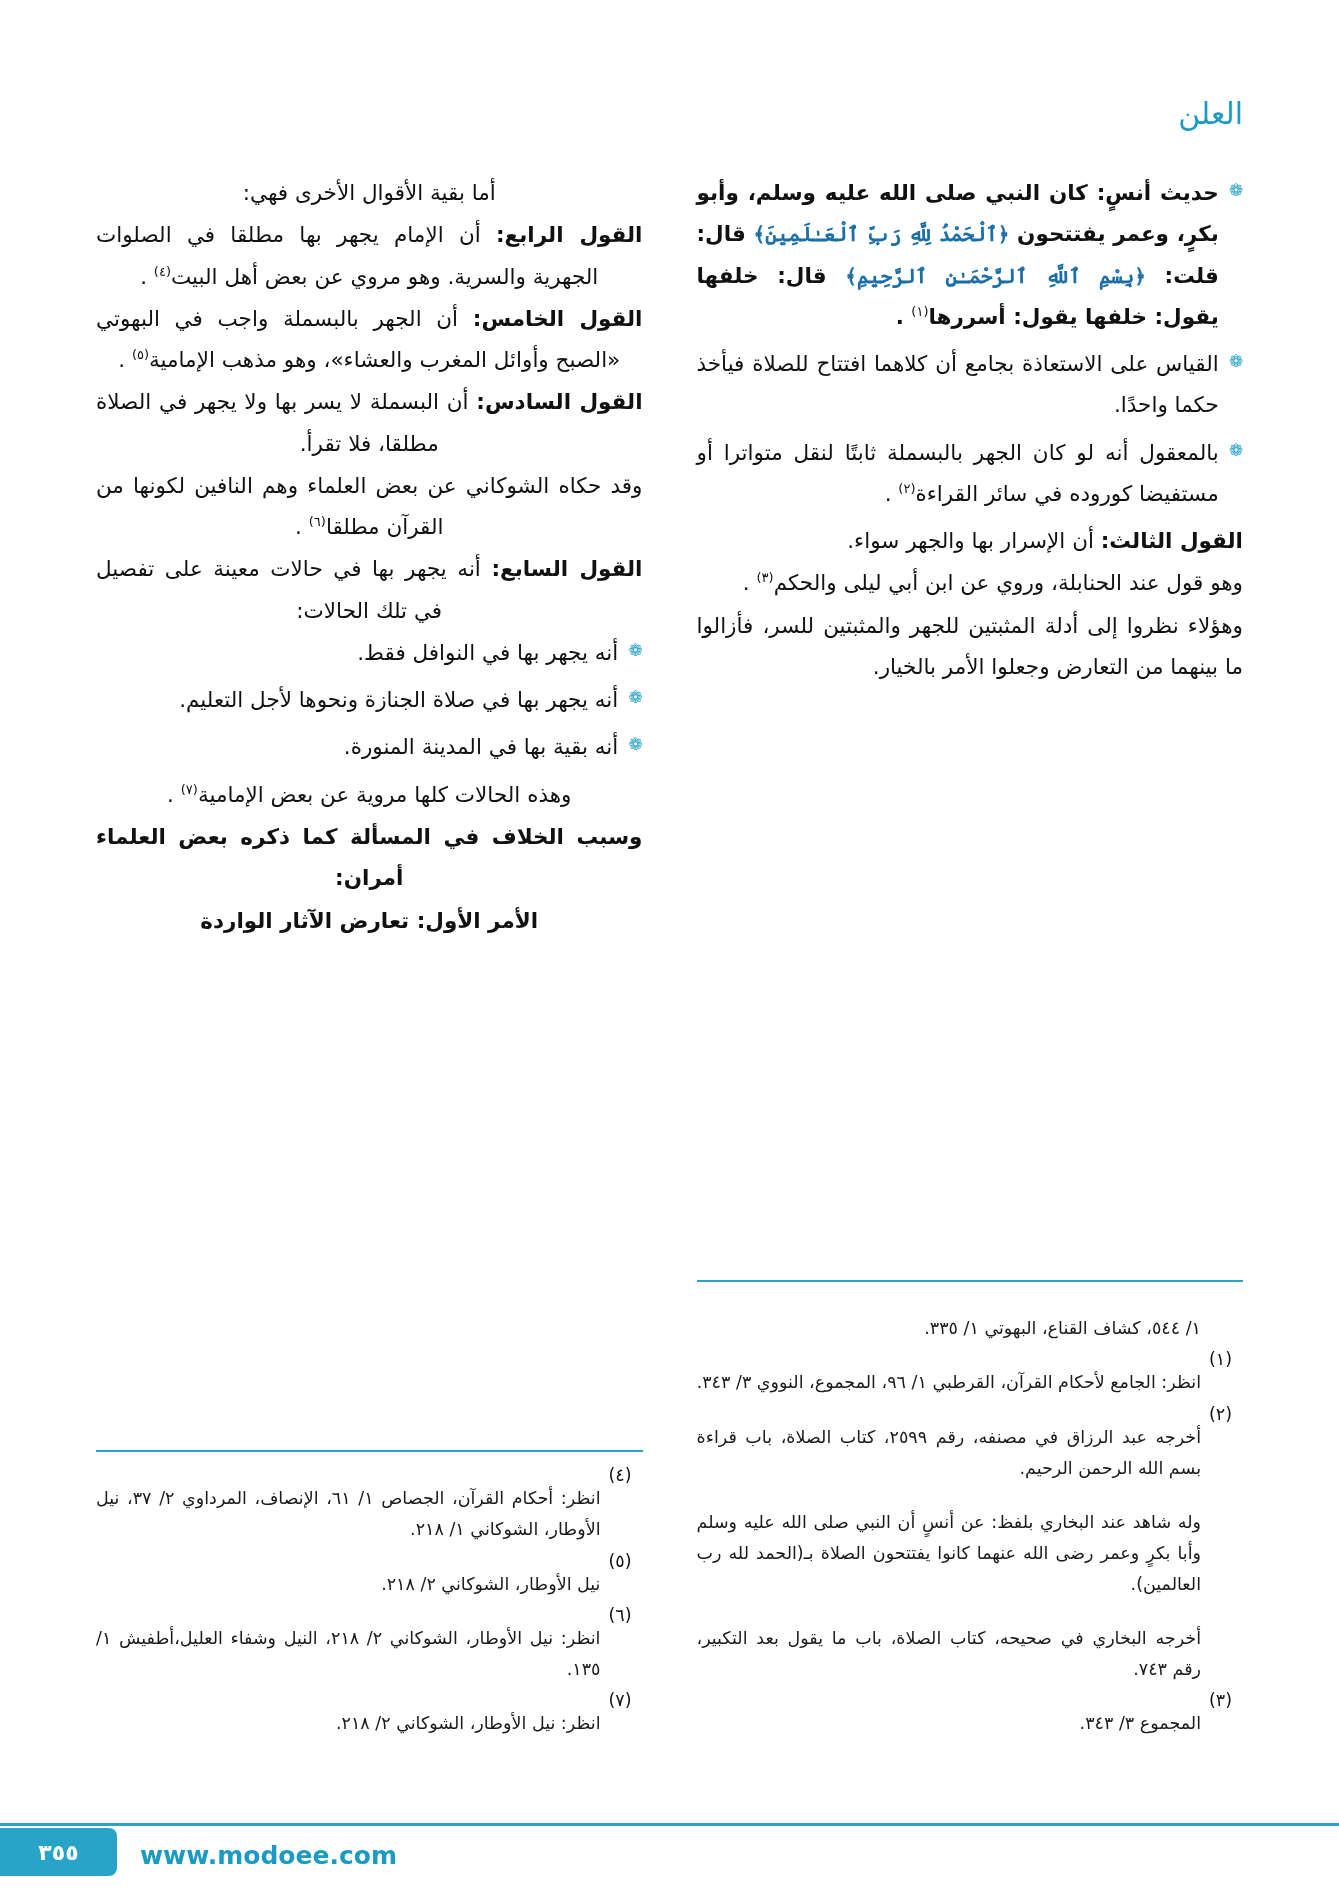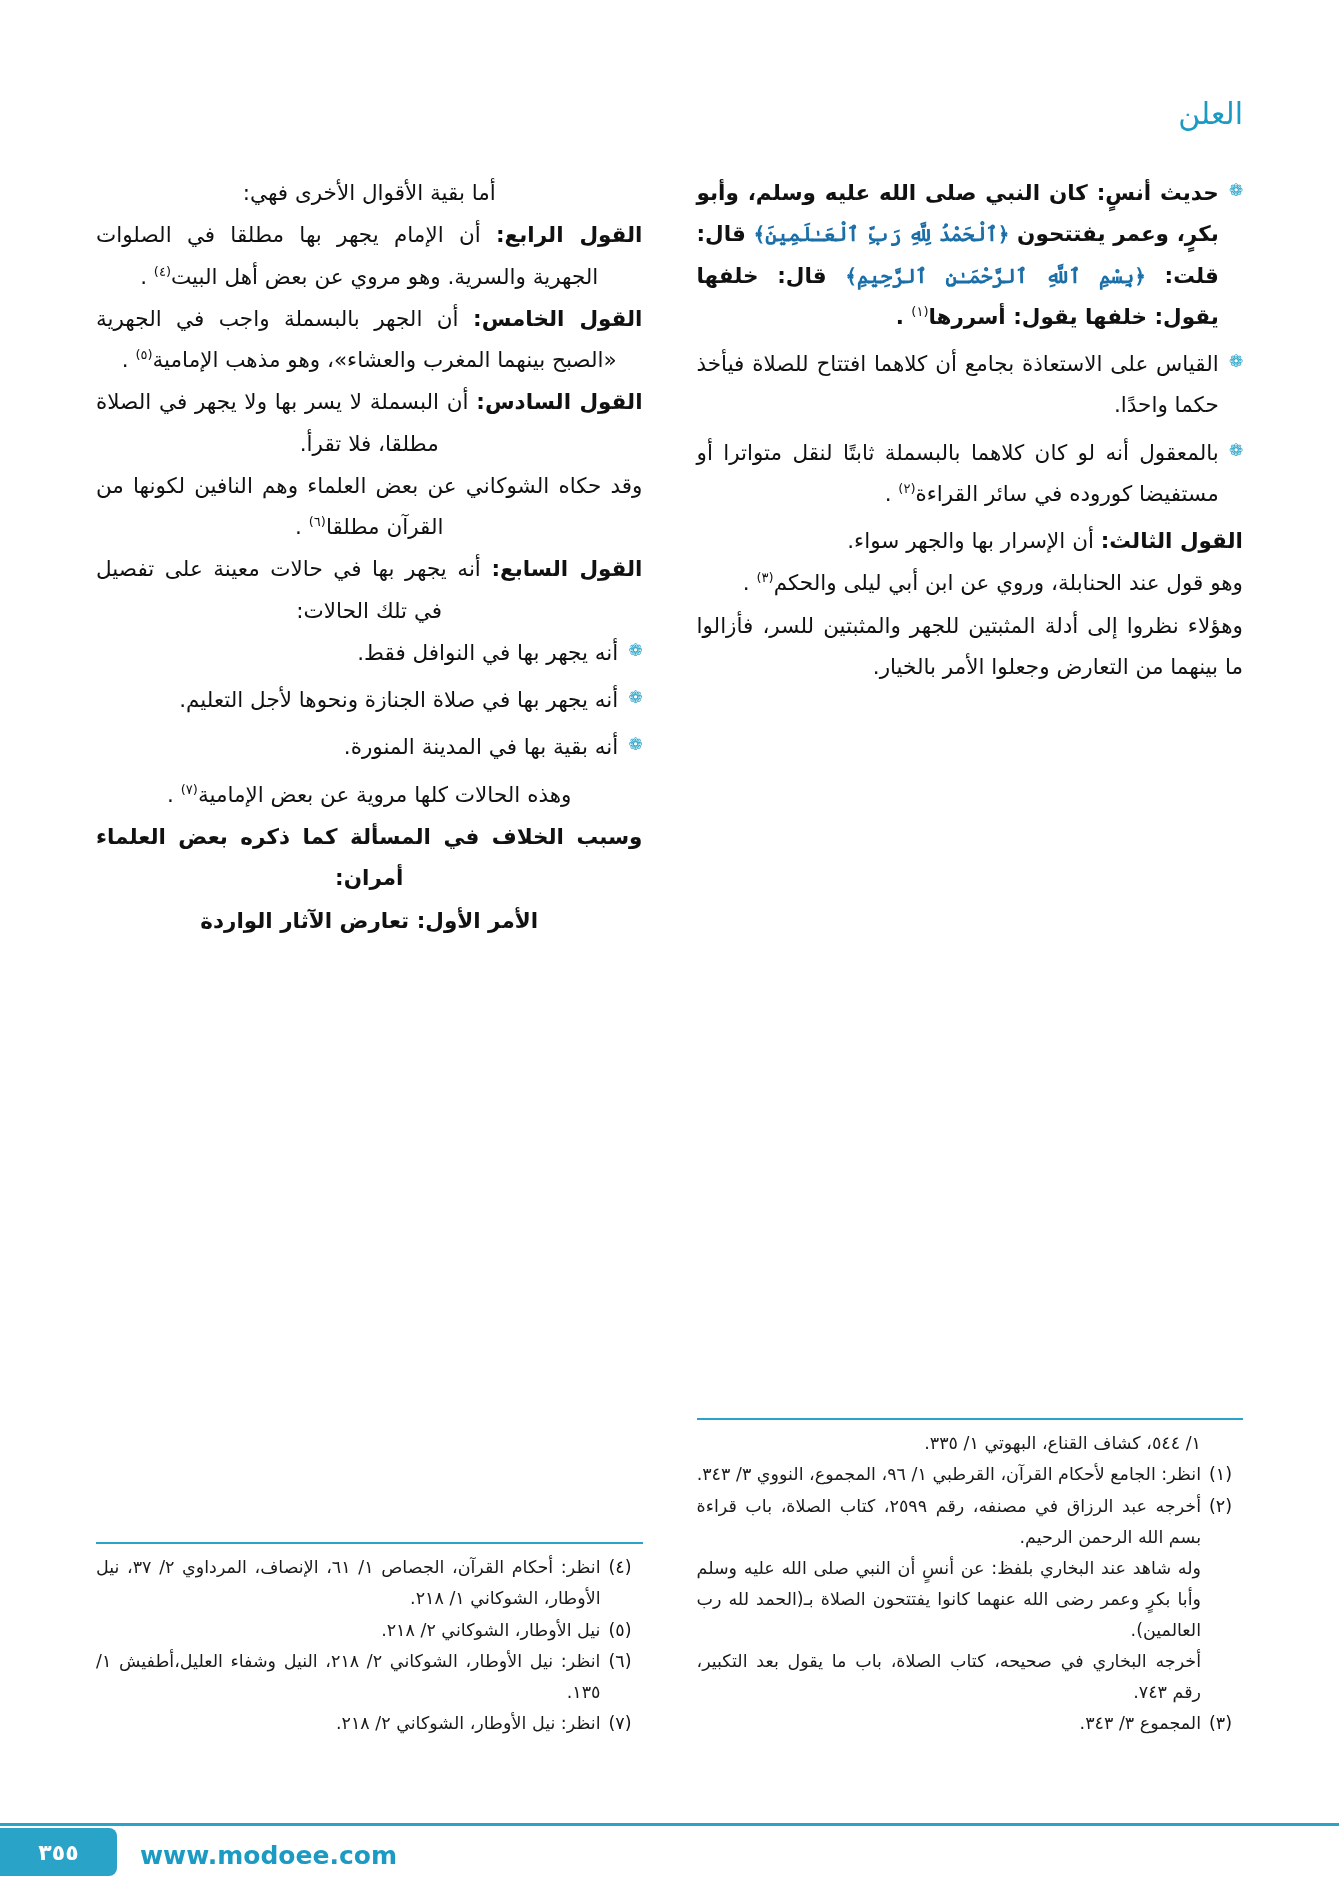--- a/index.html
+++ b/index.html
@@ -133,20 +133,21 @@
   .fn-num {
     flex: 0 0 auto;
     min-width: 34px;
     text-align: left;
     color: #111;
   }
   .fn-text {
     flex: 1 1 auto;
     text-align: justify;
     text-align-last: right;
+    margin-top: 23px;
   }
   .fn-text.plain {
     text-align-last: right;
   }
 
   
   .fn-left-block {
     position: absolute;
     bottom: 0;
     right: 0;
@@ -222,21 +223,21 @@
         <div class="bullet-item">
           <span class="bullet-mark">❁</span>
           <div class="bullet-body">
             <span>القياس على الاستعاذة بجامع أن كلاهما افتتاح للصلاة فيأخذ حكما واحدًا.</span>
           </div>
         </div>
 
         <div class="bullet-item">
           <span class="bullet-mark">❁</span>
           <div class="bullet-body">
-            <span>بالمعقول أنه لو كان كلاهما بالبسملة ثابتًا لنقل متواترا أو مستفيضا كوروده في سائر القراءة</span><sup class="fn">(٢)</sup><span> .</span>
+            <span>بالمعقول أنه لو كان الجهر بالبسملة ثابتًا لنقل متواترا أو مستفيضا كوروده في سائر القراءة</span><sup class="fn">(٢)</sup><span> .</span>
           </div>
         </div>
 
         <p class="para">
           <span class="lead">القول الثالث:</span><span> أن الإسرار بها والجهر سواء.</span>
         </p>
 
         <p class="para">
           <span>وهو قول عند الحنابلة، وروي عن ابن أبي ليلى والحكم</span><sup class="fn">(٣)</sup><span> .</span>
         </p>
@@ -282,21 +283,21 @@
 
         <p class="para centered-last">
           <span>أما بقية الأقوال الأخرى فهي:</span>
         </p>
 
         <p class="para centered-last">
           <span class="lead">القول الرابع:</span><span> أن الإمام يجهر بها مطلقا في الصلوات الجهرية والسرية. وهو مروي عن بعض أهل البيت</span><sup class="fn">(٤)</sup><span> .</span>
         </p>
 
         <p class="para centered-last">
-          <span class="lead">القول الخامس:</span><span> أن الجهر بالبسملة واجب في الجهرية «الصبح بينهما المغرب والعشاء»، وهو مذهب الإمامية</span><sup class="fn">(٥)</sup><span> .</span>
+          <span class="lead">القول الخامس:</span><span> أن الجهر بالبسملة واجب في البهوتي «الصبح وأوائل المغرب والعشاء»، وهو مذهب الإمامية</span><sup class="fn">(٥)</sup><span> .</span>
         </p>
 
         <p class="para centered-last">
           <span class="lead">القول السادس:</span><span> أن البسملة لا يسر بها ولا يجهر في الصلاة مطلقا، فلا تقرأ.</span>
         </p>
 
         <p class="para centered-last">
           <span>وقد حكاه الشوكاني عن بعض العلماء وهم النافين لكونها من القرآن مطلقا</span><sup class="fn">(٦)</sup><span> .</span>
         </p>
 

